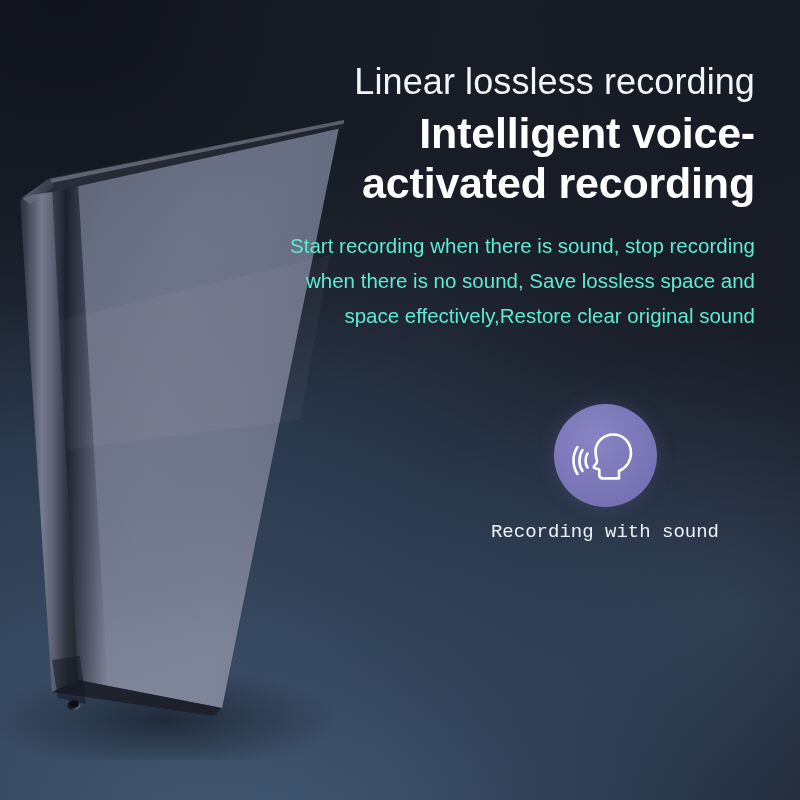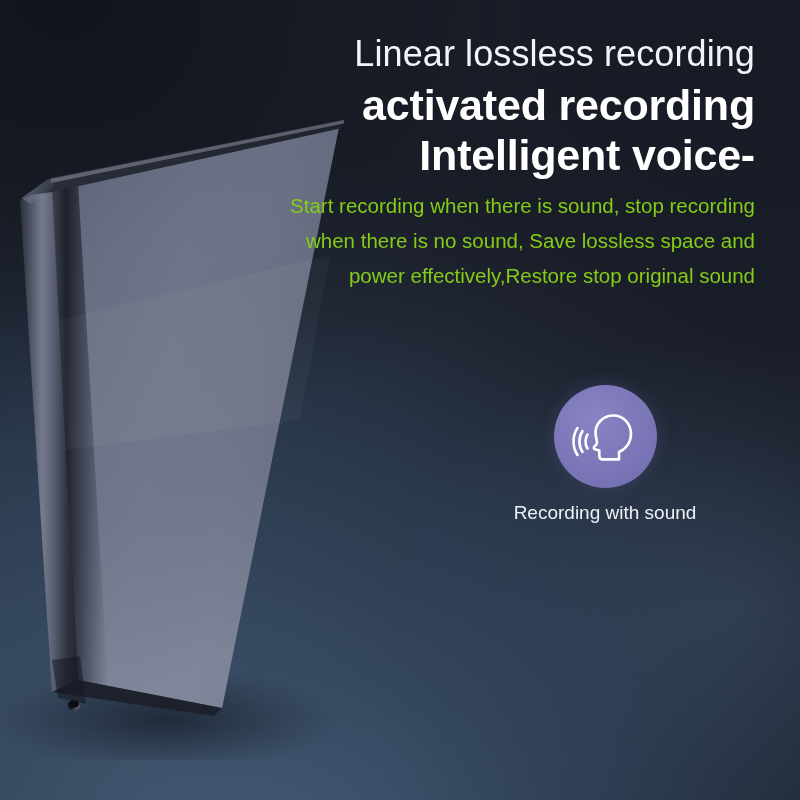--- a/index.html
+++ b/index.html
@@ -60,21 +60,21 @@
     width: 440px;
     height: 640px;
     pointer-events: none;
   }
   .device-wrap svg { display: block; }
 
   
   .copy {
     position: absolute;
     right: 45px;
-    top: 32px;
+    top: 60px;
     width: 560px;
     text-align: right;
   }
   .eyebrow {
     font-size: 36px;
     line-height: 44px;
     font-weight: 300;
     color: #f2f4f8;
     letter-spacing: 0.1px;
     white-space: nowrap;
@@ -82,34 +82,35 @@
   .headline {
     font-size: 43px;
     line-height: 50px;
     font-weight: 700;
     color: #ffffff;
     letter-spacing: -0.2px;
     margin-top: 4px;
   }
   .headline .hl-line { display: block; white-space: nowrap; }
   .subcopy {
-    margin-top: 8px;
+    margin-top: 20px;
     font-size: 20.5px;
     line-height: 35px;
     font-weight: 400;
-    color: #84cc16;
+    color: #5eead4;
   }
   .subcopy .sc-line { display: block; white-space: nowrap; }
 
   
   .features {
     position: absolute;
     left: 455px;
-    top: 385px;
+    top: 404px;
     width: 300px;
+    font-family: Liberation Mono, monospace;
   }
   .feature {
     width: 300px;
     margin-bottom: 15px;
   }
   .badge {
     width: 103px;
     height: 103px;
     margin: 0 auto;
     border-radius: 50%;
@@ -217,27 +218,27 @@
       <ellipse cx="74" cy="585" rx="6.5" ry="5.2" fill="url(#holeGrad)" transform="rotate(-8 74 585)"></ellipse>
       <ellipse cx="74.5" cy="584.5" rx="4.2" ry="3.2" fill="#0a0c11" transform="rotate(-8 74 585)"></ellipse>
 
       <path d="M 60,200 L 330,135 L 300,300 L 66,330 Z" fill="#ffffff" opacity="0.035"></path>
     </svg>
   </div>
 
   <div class="copy">
     <div class="eyebrow">Linear lossless recording</div>
     <div class="headline">
+      <span class="hl-line">Intelligent voice-</span>
       <span class="hl-line">activated recording</span>
-      <span class="hl-line">Intelligent voice-</span>
     </div>
     <div class="subcopy">
       <span class="sc-line">Start recording when there is sound, stop recording</span>
       <span class="sc-line">when there is no sound, Save lossless space and</span>
-      <span class="sc-line">power effectively,Restore stop original sound</span>
+      <span class="sc-line">space effectively,Restore clear original sound</span>
     </div>
   </div>
 
   <div class="features">
 
     <div class="feature">
       <div class="badge">
         <span>
           <svg width="76" height="76" viewBox="0 0 76 76" fill="none" stroke="#ffffff" stroke-width="2.6" stroke-linecap="round" stroke-linejoin="round">
 

